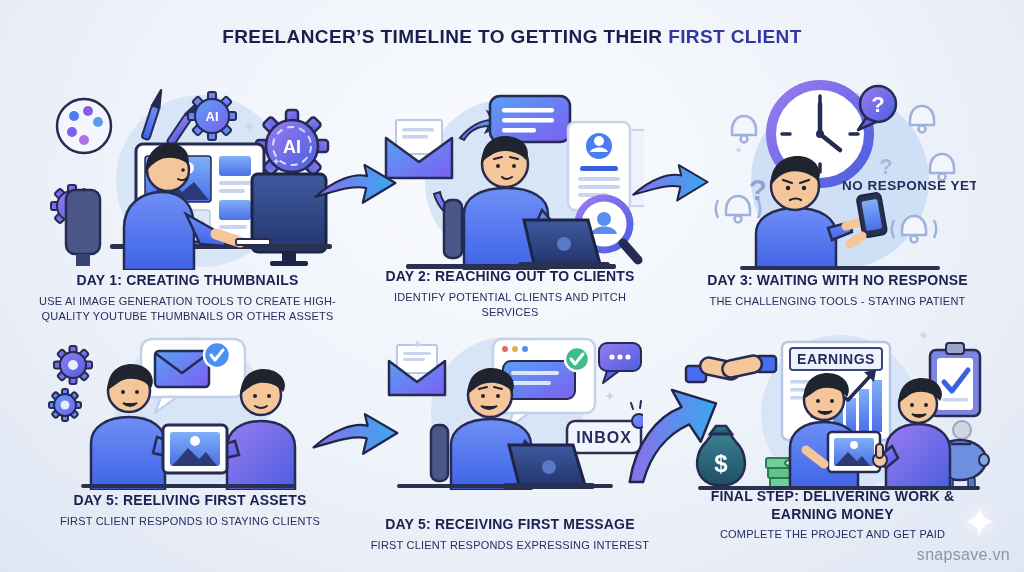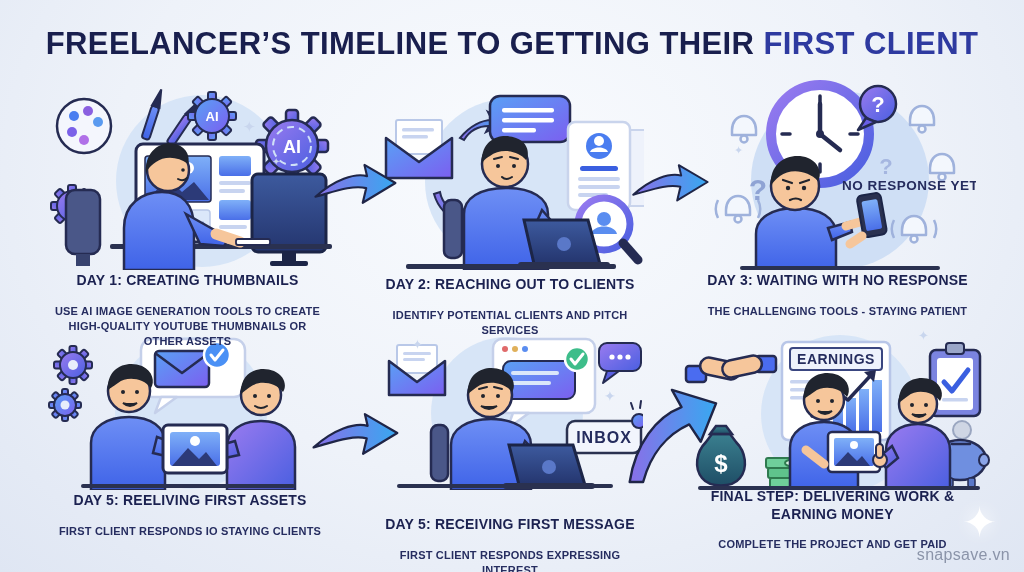--- a/index.html
+++ b/index.html
@@ -3,29 +3,29 @@
 <meta charset="utf-8">
 <style>
   html,body{margin:0;padding:0;}
   .canvas{
     position:relative;width:1024px;height:572px;overflow:hidden;
     font-family:"Liberation Sans",sans-serif;
     background:radial-gradient(ellipse at 50% 30%, #f9fbfe 0%, #eef2f9 55%, #dfe6f3 100%);
   }
   .title{
     position:absolute;top:26px;left:0;width:100%;text-align:center;
-    font-size:31px;font-weight:800;letter-spacing:.4px;color:#191f4e;white-space:nowrap;
+    font-size:19px;font-weight:800;letter-spacing:.4px;color:#191f4e;white-space:nowrap;
   }
   .title .hl{color:#2e3aa0;}
   .panel-caption{position:absolute;text-align:center;}
   .panel-caption h2{
     margin:0 0 4px 0;font-size:14px;font-weight:800;color:#1b2150;letter-spacing:.2px;line-height:1.25;
   }
   .panel-caption p{
-    margin:14px;font-size:11px;font-weight:700;color:#262d60;letter-spacing:.2px;line-height:1.4;
+    margin:4px;font-size:11px;font-weight:400;color:#262d60;letter-spacing:.2px;line-height:1.4;
   }
   .illus,.arrow{position:absolute;}
   svg text{font-family:"Liberation Sans",sans-serif;}
   .sparkle{position:absolute;color:#c9d6ee;pointer-events:none;}
   .sparkle.big{color:#ffffff;text-shadow:0 0 18px #ffffff;}
   .watermark{
     position:absolute;right:14px;bottom:8px;font-size:16px;color:#8b94a9;letter-spacing:.3px;
   }
 </style>
 </head>
@@ -532,21 +532,21 @@
     <path d="M4,46 C26,26 50,18 64,22 L61,9 L97,30 L59,53 L63,36 C47,32 26,40 4,46 Z" fill="url(#gBlueH)" stroke="#1f2547" stroke-width="2.5" stroke-linejoin="round"></path>
   </svg>
   <svg class="arrow" style="left:622px;top:382px;" width="96" height="106" viewBox="0 0 100 110">
     <path d="M8,104 C14,64 36,36 62,26 L52,8 L98,22 L82,62 L70,44 C48,54 30,74 22,104 Z" fill="url(#gBlueH)" stroke="#1f2547" stroke-width="2.5" stroke-linejoin="round"></path>
   </svg>
 
   <div class="panel-caption" style="left:35px;top:272px;width:305px;">
     <h2>DAY 1: CREATING THUMBNAILS</h2>
     <p>USE AI IMAGE GENERATION TOOLS TO CREATE HIGH-QUALITY YOUTUBE THUMBNAILS OR OTHER ASSETS</p>
   </div>
-  <div class="panel-caption" style="left:365px;top:276px;width:290px;">
+  <div class="panel-caption" style="left:365px;top:268px;width:290px;">
     <h2>DAY 2: REACHING OUT TO CLIENTS</h2>
     <p>IDENTIFY POTENTIAL CLIENTS AND PITCH SERVICES</p>
   </div>
   <div class="panel-caption" style="left:685px;top:272px;width:305px;">
     <h2>DAY 3: WAITING WITH NO RESPONSE</h2>
     <p>THE CHALLENGING TOOLS - STAYING PATIENT</p>
   </div>
   <div class="panel-caption" style="left:40px;top:492px;width:300px;">
     <h2>DAY 5: REELIVING FIRST ASSETS</h2>
     <p>FIRST CLIENT RESPONDS IO STAYING CLIENTS</p>

